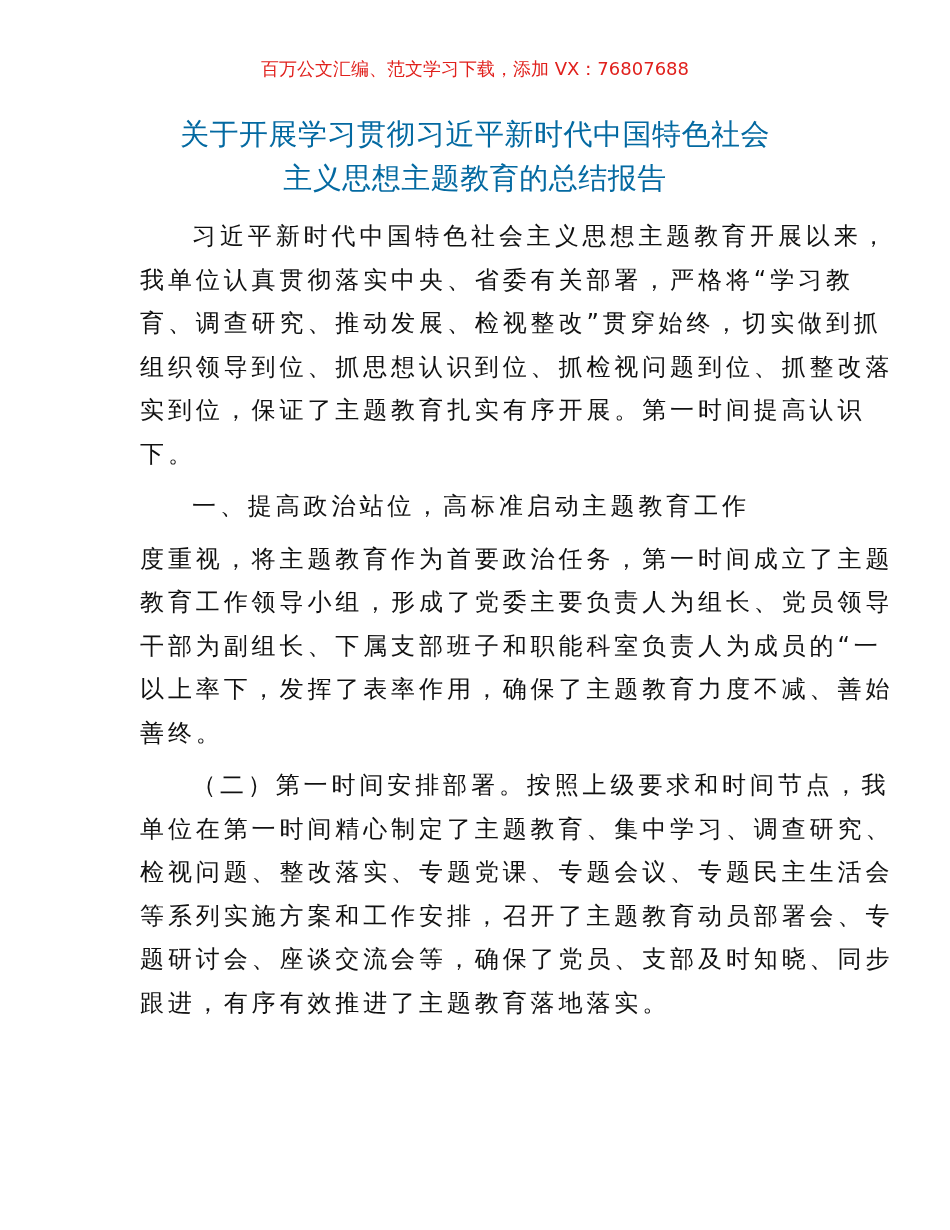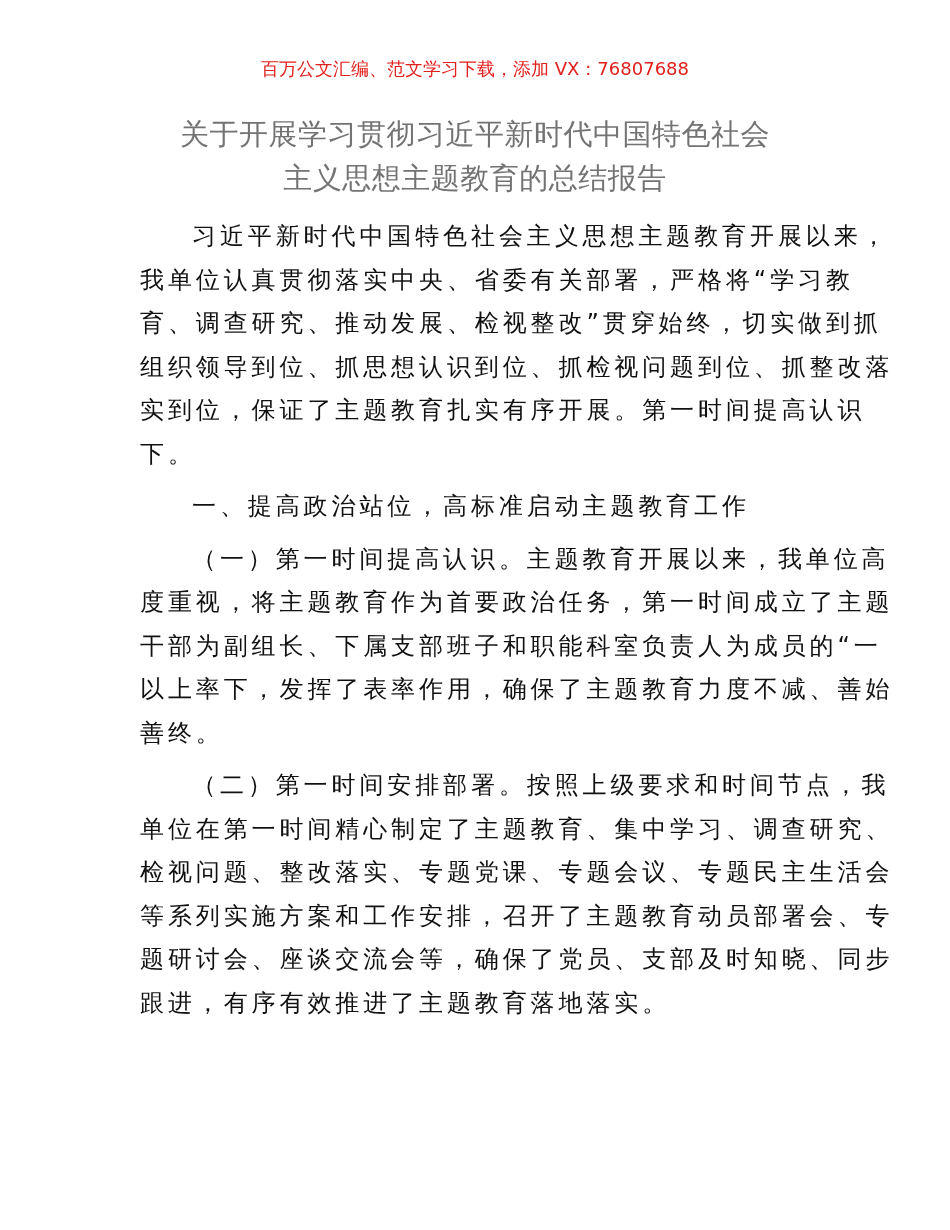--- a/index.html
+++ b/index.html
@@ -35,21 +35,21 @@
       letter-spacing: 0px;
     }
     .title {
       position: absolute;
       top: 112px;
       left: 120px;
       width: 710px;
       text-align: center;
       font-size: 29px;
       line-height: 44px;
-      color: #737373;
+      color: #0369a1;
       letter-spacing: 0.5px;
     }
     .title .line {
       display: block;
       white-space: nowrap;
     }
     .body {
       position: absolute;
       top: 215px;
       left: 140px;
@@ -93,22 +93,22 @@
       <span class="ln">组织领导到位、抓思想认识到位、抓检视问题到位、抓整改落</span>
       <span class="ln">实到位，保证了主题教育扎实有序开展。第一时间提高认识</span>
       <span class="ln">下。</span>
     </p>
 
     <p class="para">
       <span class="ln indent">一、提高政治站位，高标准启动主题教育工作</span>
     </p>
 
     <p class="para">
-      <span class="ln indent">（一）第一时间提高认识。主题教育开展以来，我单位高</span>
       <span class="ln">度重视，将主题教育作为首要政治任务，第一时间成立了主题</span>
+      <span class="ln">教育工作领导小组，形成了党委主要负责人为组长、党员领导</span>
       <span class="ln">干部为副组长、下属支部班子和职能科室负责人为成员的“一</span>
       <span class="ln">以上率下，发挥了表率作用，确保了主题教育力度不减、善始</span>
       <span class="ln">善终。</span>
     </p>
 
     <p class="para">
       <span class="ln indent">（二）第一时间安排部署。按照上级要求和时间节点，我</span>
       <span class="ln">单位在第一时间精心制定了主题教育、集中学习、调查研究、</span>
       <span class="ln">检视问题、整改落实、专题党课、专题会议、专题民主生活会</span>
       <span class="ln">等系列实施方案和工作安排，召开了主题教育动员部署会、专</span>

